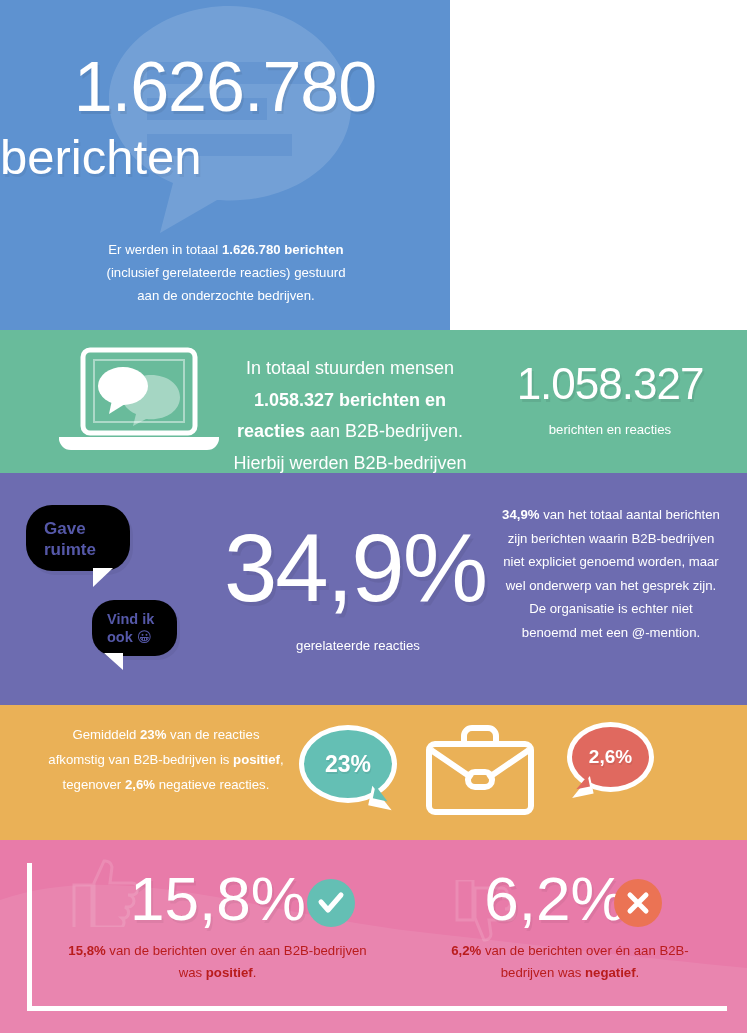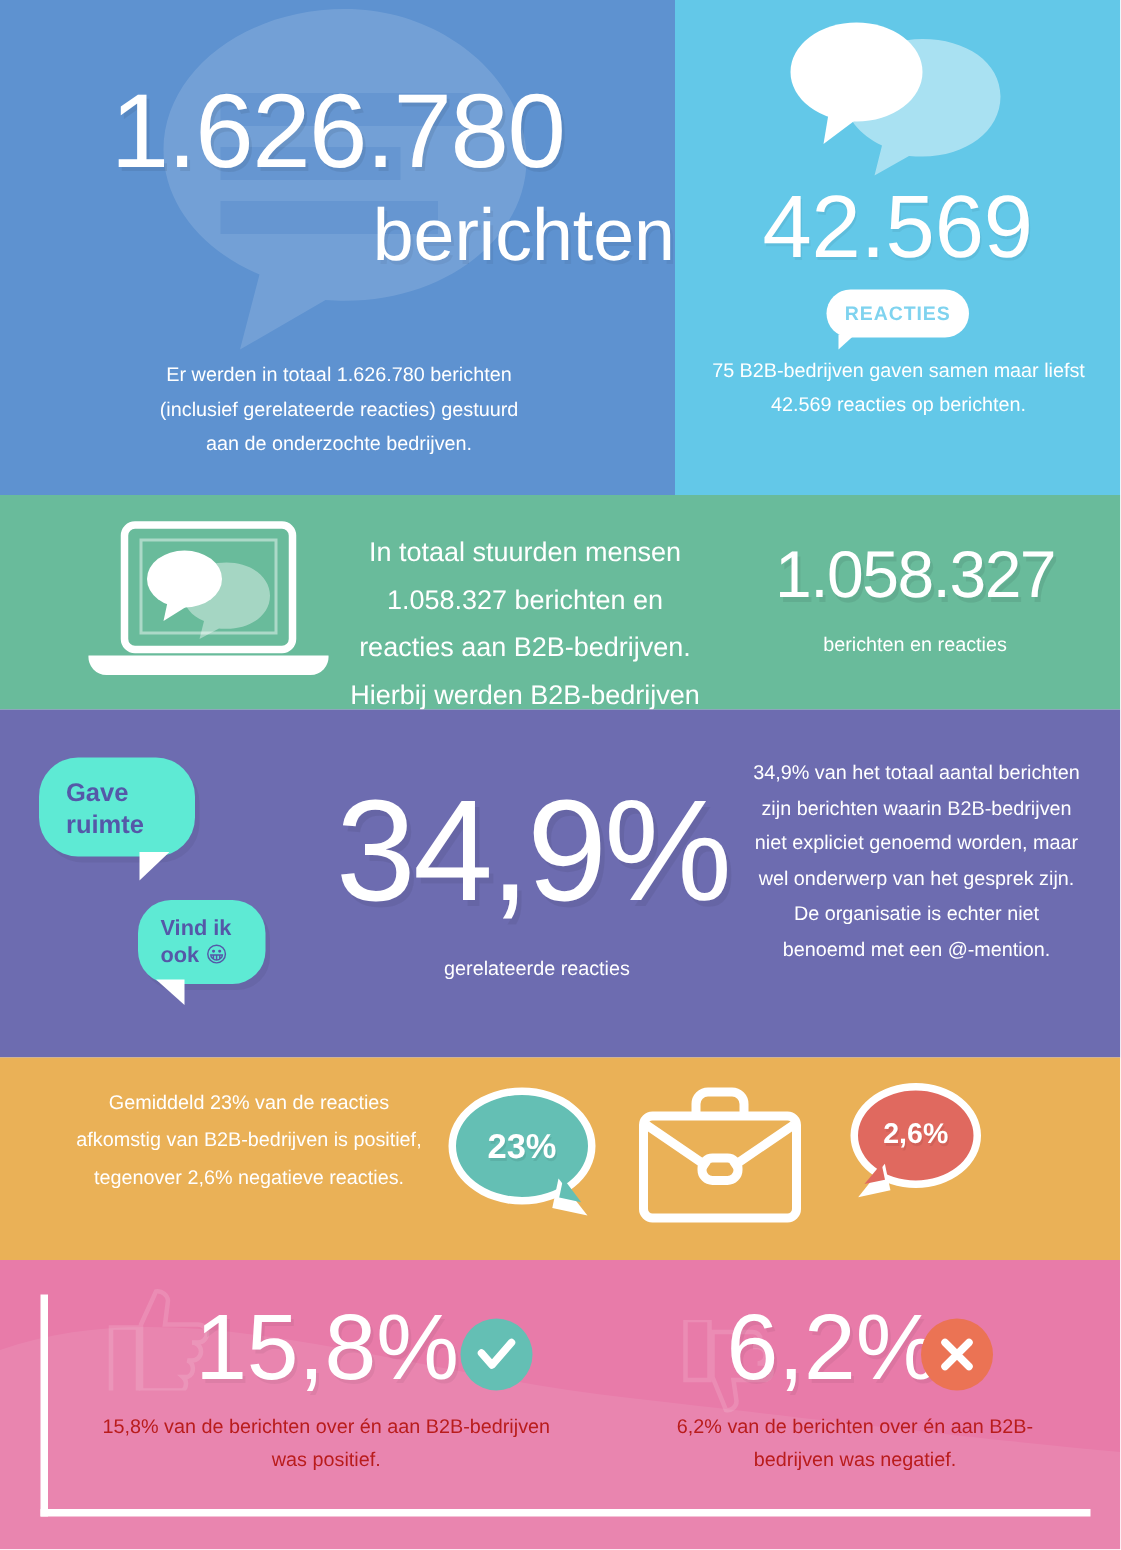--- a/index.html
+++ b/index.html
@@ -6,41 +6,41 @@
   body{font-family:"Liberation Sans","DejaVu Sans",sans-serif;}
   #page{position:relative;width:747px;height:1033px;overflow:hidden;background:#fff;}
 
   .panel{position:absolute;overflow:hidden;}
 
   
   #p-messages{left:0;top:0;width:450px;height:330px;background:#5e92d0;}
   #p-messages .wm{position:absolute;left:105px;top:2px;width:250px;height:235px;opacity:.13;}
   .big-num{font-weight:400;color:#fff;text-shadow:2px 3px 0 rgba(0,0,0,.07);letter-spacing:-1px;}
   #msg-num{position:absolute;left:0;top:52px;width:450px;text-align:center;font-size:70px;line-height:1;}
-  #msg-word{position:absolute;left:0;top:133px;width:450px;text-align:right;font-size:49px;line-height:1;color:#fff;text-shadow:2px 3px 0 rgba(0,0,0,.05);}
+  #msg-word{position:absolute;left:0;top:133px;width:450px;text-align:left;font-size:49px;line-height:1;color:#fff;text-shadow:2px 3px 0 rgba(0,0,0,.05);}
   #msg-body{position:absolute;left:95px;top:238px;width:262px;text-align:center;color:#fff;font-size:13.2px;line-height:1.75;}
 
   
   #p-reacties{left:450px;top:0;width:297px;height:330px;background:#63c8e8;}
   #react-num{position:absolute;left:0;top:122px;width:297px;text-align:center;font-size:59px;line-height:1;font-weight:300;color:#fff;text-shadow:1px 2px 0 rgba(0,0,0,.05);}
   #react-badge{position:absolute;left:101px;top:193px;width:95px;height:32px;background:#fff;border-radius:16px;}
   #react-badge span{display:block;text-align:center;line-height:32px;font-size:13px;font-weight:bold;letter-spacing:.6px;color:#7fd3ef;}
   #react-badge .tail{position:absolute;left:8px;bottom:-8px;width:0;height:0;border-left:11px solid #fff;border-bottom:10px solid transparent;}
   #react-body{position:absolute;left:24px;top:235px;width:250px;text-align:center;color:#fff;font-size:13.2px;line-height:1.75;}
 
   
   #p-green{left:0;top:330px;width:747px;height:143px;background:#69bb9b;}
   #laptop{position:absolute;left:57px;top:347px;width:164px;height:110px;}
   #green-body{position:absolute;left:225px;top:353px;width:250px;text-align:center;color:#fff;font-size:18px;line-height:1.75;}
   #green-num{position:absolute;left:490px;top:362px;width:240px;text-align:center;font-size:44px;line-height:1;}
   #green-sub{position:absolute;left:490px;top:422px;width:240px;text-align:center;color:#fff;font-size:13.2px;}
 
   
   #p-purple{left:0;top:473px;width:747px;height:232px;background:#6d6cb0;}
-  .bubble{position:absolute;background:#5eead4;border-radius:26px;box-shadow:3px 4px 0 rgba(0,0,0,.05);}
+  .bubble{position:absolute;background:#000000;border-radius:26px;box-shadow:3px 4px 0 rgba(0,0,0,.05);}
   .bubble .btxt{color:#5558a8;font-weight:bold;line-height:1.22;}
   #bub-gave{left:26px;top:505px;width:104px;height:66px;}
   #bub-gave .btxt{padding:14px 0 0 18px;font-size:17px;}
   #bub-gave .btail{position:absolute;right:17px;bottom:-16px;width:0;height:0;border-left:20px solid #fff;border-bottom:19px solid transparent;}
   #bub-vind{left:92px;top:600px;width:85px;height:56px;border-radius:22px;}
   #bub-vind .btxt{padding:11px 0 0 15px;font-size:14.5px;}
   #bub-vind .btail{position:absolute;left:12px;bottom:-14px;width:0;height:0;border-right:19px solid #fff;border-bottom:17px solid transparent;}
   #pct-big{position:absolute;left:185px;top:520px;width:340px;text-align:center;font-size:96px;line-height:1;font-weight:400;color:#fff;text-shadow:3px 4px 0 rgba(0,0,0,.06);letter-spacing:-2px;}
   #pct-sub{position:absolute;left:188px;top:638px;width:340px;text-align:center;color:#fff;font-size:13.2px;}
   #purple-body{position:absolute;left:500px;top:503px;width:222px;text-align:center;color:#fff;font-size:13.2px;line-height:1.78;}
@@ -68,56 +68,41 @@
   .pk-num{position:absolute;font-size:62px;line-height:1;font-weight:300;color:#fff;text-shadow:2px 3px 0 rgba(0,0,0,.05);}
   #pk-num-left{left:128px;top:868px;width:180px;text-align:center;}
   #pk-num-right{left:480px;top:868px;width:150px;text-align:center;}
   .circ{position:absolute;width:48px;height:48px;border-radius:50%;}
   #circ-ok{left:307px;top:879px;background:#64bfb4;}
   #circ-no{left:614px;top:879px;background:#eb7354;}
   .pk-body{position:absolute;color:#b91c1c;font-size:13.2px;line-height:1.7;text-align:center;}
   #pk-body-left{left:65px;top:940px;width:305px;}
   #pk-body-right{left:425px;top:940px;width:290px;}
 
-  b{font-weight:normal;}
+  b{font-weight:bold;}
 </style>
 </head>
 <body>
 
 <div id="page">
 
   <div class="panel" id="p-messages">
     <svg class="wm" viewBox="0 0 250 235">
       <path d="M125 4C58 4 4 46 4 98c0 36 26 67 64 83l-13 50 57-33c4 .3 9 .5 13 .5 67 0 121-42 121-94S192 4 125 4z" fill="#ffffff"></path>
       <rect x="42" y="60" width="166" height="22" fill="#4b7cbb" opacity=".55"></rect>
       <rect x="42" y="96" width="120" height="22" fill="#4b7cbb" opacity=".55"></rect>
       <rect x="42" y="132" width="145" height="22" fill="#4b7cbb" opacity=".55"></rect>
     </svg>
     <div class="big-num" id="msg-num">1.626.780</div>
     <div id="msg-word">berichten</div>
     <div id="msg-body">
       <span>Er werden in totaal </span><b>1.626.780 berichten</b><span> (inclusief gerelateerde reacties) gestuurd aan de onderzochte bedrijven.</span>
     </div>
   </div>
 
-  <div class="panel" id="p-reacties">
-    <svg style="position:absolute;left:73px;top:10px;width:150px;height:110px;" viewBox="0 0 150 110">
-      <path d="M92 16c-29 0-52 17-52 38 0 14 10 26 25 33l-5 20 23-13c3 .3 6 .4 9 .4 29 0 52-17 52-40S121 16 92 16z" fill="#ffffff" opacity=".45"></path>
-      <ellipse cx="48" cy="38" rx="44" ry="33" fill="#ffffff"></ellipse>
-      <path d="M30 62 L26 86 L50 68 Z" fill="#ffffff"></path>
-    </svg>
-    <div id="react-num">42.569</div>
-    <div id="react-badge">
-      <span>REACTIES</span>
-      <div class="tail"></div>
-    </div>
-    <div id="react-body">
-      <span>75 B2B-bedrijven gaven samen maar liefst </span><b>42.569 reacties</b><span> op berichten.</span>
-    </div>
-  </div>
 
   <div class="panel" id="p-green"></div>
   <svg id="laptop" viewBox="0 0 164 110">
     <rect x="26" y="3" width="112" height="83" rx="7" fill="none" stroke="#ffffff" stroke-width="5"></rect>
     <rect x="37" y="13" width="90" height="62" fill="none" stroke="#ffffff" stroke-width="2" opacity=".45"></rect>
     <path d="M2 90 H162 A12 12 0 0 1 150 103 H14 A12 12 0 0 1 2 90 Z" fill="#ffffff"></path>
     <path d="M94 28c-16 0-29 9-29 21 0 8 6 15 14 18l-3 12 13-7c2 .2 3 .2 5 .2 16 0 29-9 29-22S110 28 94 28z" fill="#ffffff" opacity=".4"></path>
     <ellipse cx="66" cy="39" rx="25" ry="19" fill="#ffffff"></ellipse>
     <path d="M55 53 L52 67 L68 57 Z" fill="#ffffff"></path>
   </svg>

